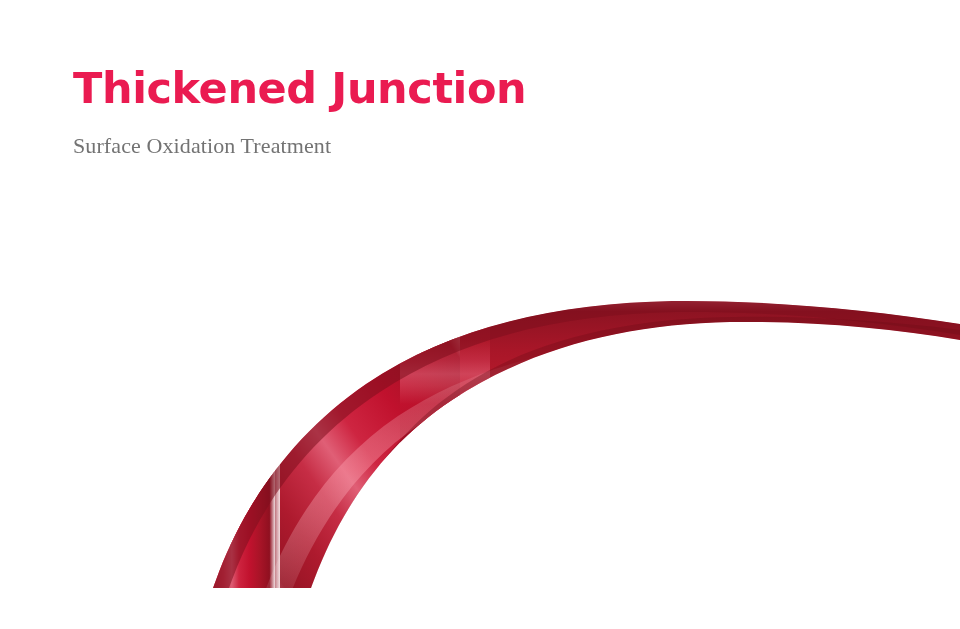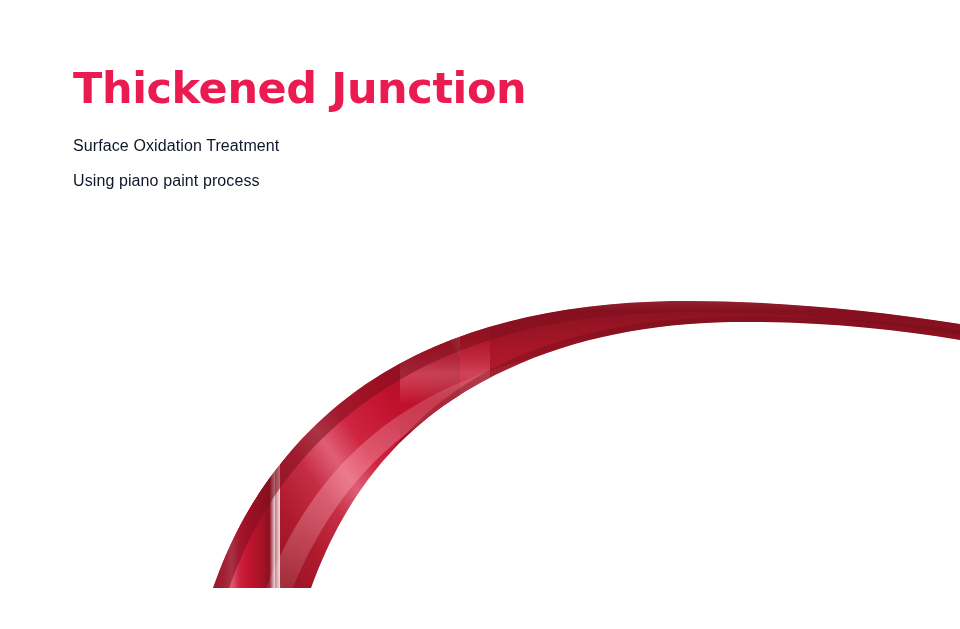--- a/index.html
+++ b/index.html
@@ -37,25 +37,25 @@
     color: #ea1b51;
     white-space: nowrap;
   }
   .feature-list {
     margin: 0;
     padding: 0;
     list-style: none;
     margin-top: 17px;
   }
   .feature-list li {
-    font-family: Liberation Sans, sans-serif;
-    font-size: 16px;
+    font-family: Liberation Serif, serif;
+    font-size: 22px;
     font-weight: 400;
     line-height: 35px;
-    color: #0f172a;
+    color: #737373;
     white-space: nowrap;
     letter-spacing: 0.1px;
   }
 
   
   .product-photo {
     position: absolute;
     left: 0;
     top: 280px;
     width: 960px;
@@ -71,21 +71,20 @@
 </head>
 <body>
 
 <div class="canvas">
 
   <div class="text-block">
     <h1 class="page-title">Thickened Junction</h1>
 
     <ul class="feature-list">
       <li>Surface Oxidation Treatment</li>
-      <li>Using piano paint process</li>
     </ul>
   </div>
 
   <div class="product-photo">
     <svg viewBox="0 0 960 349" preserveAspectRatio="none">
       <defs>
 
         <linearGradient id="tubeH" x1="0" y1="0" x2="0" y2="1">
           <stop offset="0.00" stop-color="#ffffff" stop-opacity="0.9"></stop>
           <stop offset="0.035" stop-color="#c9596a"></stop>

